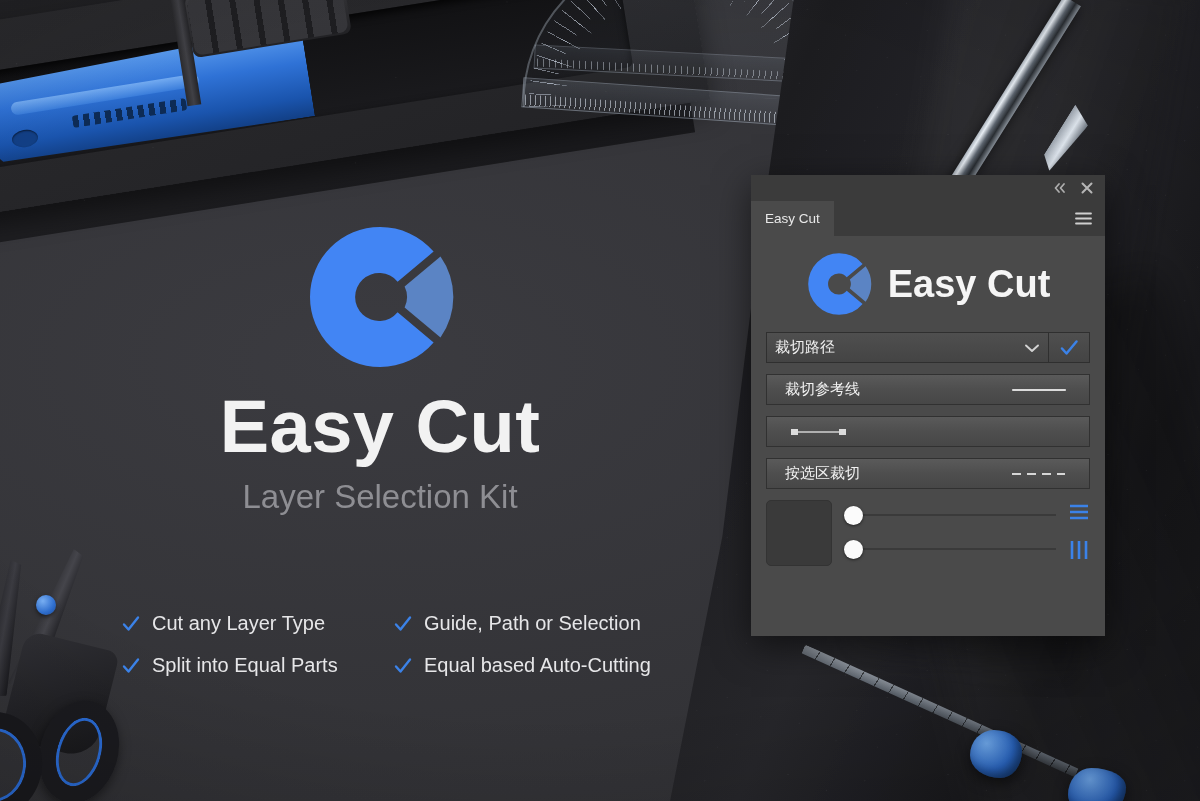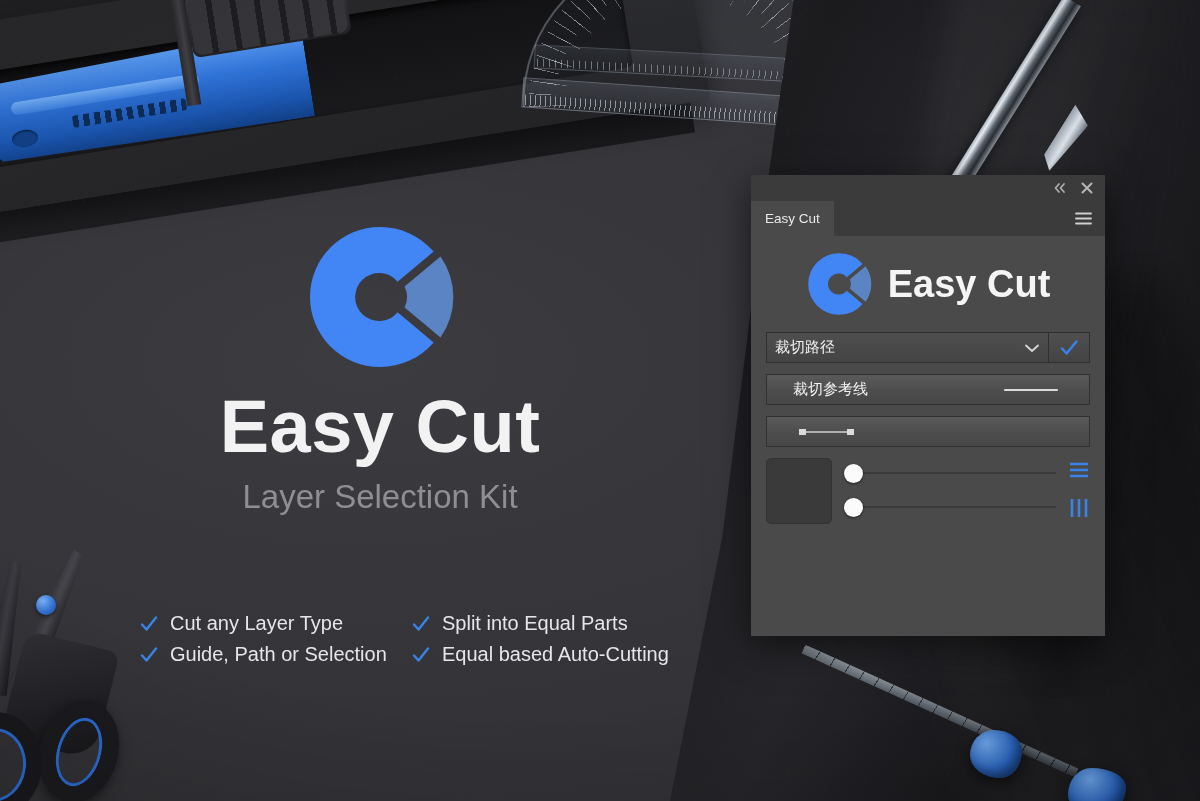--- a/index.html
+++ b/index.html
@@ -277,22 +277,22 @@
 
   .hero-title{
     margin:18px 0 0;font-size:74px;line-height:1;font-weight:bold;
     color:#f2f2f2;letter-spacing:.5px;
   }
   .hero-sub{
     margin:16px 0 0;font-size:33px;line-height:1;color:#8e8e93;font-weight:normal;
   }
 
   .features{
-    position:absolute;left:140px;top:612px;width:600px;
-    display:grid;grid-template-columns:272px 1fr;row-gap:8px;
+    position:absolute;left:122px;top:612px;width:600px;
+    display:grid;grid-template-columns:272px 1fr;row-gap:19px;
   }
   .feat{display:flex;align-items:center;gap:12px;}
   .feat .tick{width:18px;height:18px;flex:0 0 auto;}
   .feat span.lbl{font-size:20px;color:#e6e6e8;}
 
   
   .panel{
     position:absolute;left:751px;top:175px;width:354px;height:461px;
     background:#4a4a4a;
     box-shadow:0 10px 34px rgba(0,0,0,.55);
@@ -332,21 +332,21 @@
   .chev{width:16px;height:10px;display:block;opacity:.9;}
   .ok-btn{
     width:42px;border:1px solid #2f2f2f;box-sizing:border-box;
     background:linear-gradient(180deg,#4f4f4f,#444);
     display:flex;align-items:center;justify-content:center;
   }
   .ok-btn svg{width:20px;height:20px;}
 
   .act-btn{
     height:31px;margin-bottom:11px;display:flex;align-items:center;
-    padding:0 26px;box-sizing:border-box;
+    padding:0 18px;box-sizing:border-box;
     background:linear-gradient(180deg,#5a5a5a 0%,#4e4e4e 50%,#474747 100%);
     border:1px solid #313131;
     font-size:15px;color:#f2f2f2;
   }
   .act-btn .bl{flex:1;}
   .act-btn .gl{width:66px;height:14px;display:block;opacity:.92;}
 
   .ctrl-row{display:flex;gap:12px;margin-top:6px;}
   .swatch{
     width:64px;height:64px;flex:0 0 auto;border-radius:5px;
@@ -444,27 +444,27 @@
     <div class="feat">
       <svg class="tick" viewBox="0 0 18 18">
           <path d="M2 9.5 L6.5 14.5 L16 2.5" stroke="#3b82e8" stroke-width="2.4" fill="none" stroke-linecap="round" stroke-linejoin="round"></path>
         </svg>
       <span class="lbl">Cut any Layer Type</span>
     </div>
     <div class="feat">
       <svg class="tick" viewBox="0 0 18 18">
           <path d="M2 9.5 L6.5 14.5 L16 2.5" stroke="#3b82e8" stroke-width="2.4" fill="none" stroke-linecap="round" stroke-linejoin="round"></path>
         </svg>
-      <span class="lbl">Split into Equal Parts</span>
+      <span class="lbl">Guide, Path or Selection</span>
     </div>
     <div class="feat">
       <svg class="tick" viewBox="0 0 18 18">
           <path d="M2 9.5 L6.5 14.5 L16 2.5" stroke="#3b82e8" stroke-width="2.4" fill="none" stroke-linecap="round" stroke-linejoin="round"></path>
         </svg>
-      <span class="lbl">Guide, Path or Selection</span>
+      <span class="lbl">Split into Equal Parts</span>
     </div>
     <div class="feat">
       <svg class="tick" viewBox="0 0 18 18">
           <path d="M2 9.5 L6.5 14.5 L16 2.5" stroke="#3b82e8" stroke-width="2.4" fill="none" stroke-linecap="round" stroke-linejoin="round"></path>
         </svg>
       <span class="lbl">Equal based Auto-Cutting</span>
     </div>
   </div>
 
   <div class="panel">
@@ -523,20 +523,26 @@
       </div>
 
       <div class="act-btn">
         <svg class="gl" viewBox="0 0 66 14">
           <path d="M13 7 H55" stroke="#dcdcdc" stroke-width="1.6"></path>
           <rect x="6" y="4" width="7" height="6" fill="#e8e8e8"></rect>
           <rect x="54" y="4" width="7" height="6" fill="#e8e8e8"></rect>
         </svg>
       </div>
 
+      <div class="act-btn">
+        <span class="bl">按选区裁切</span>
+        <svg class="gl" viewBox="0 0 66 14">
+          <path d="M7 7 H60" stroke="#e2e2e2" stroke-width="2.1" stroke-dasharray="9 6" stroke-linecap="butt"></path>
+        </svg>
+      </div>
 
       <div class="ctrl-row">
         <div class="swatch"></div>
         <div class="sliders">
           <div class="slider">
             <div class="track"></div>
             <div class="knob"></div>
           </div>
           <div class="slider">
             <div class="track"></div>

